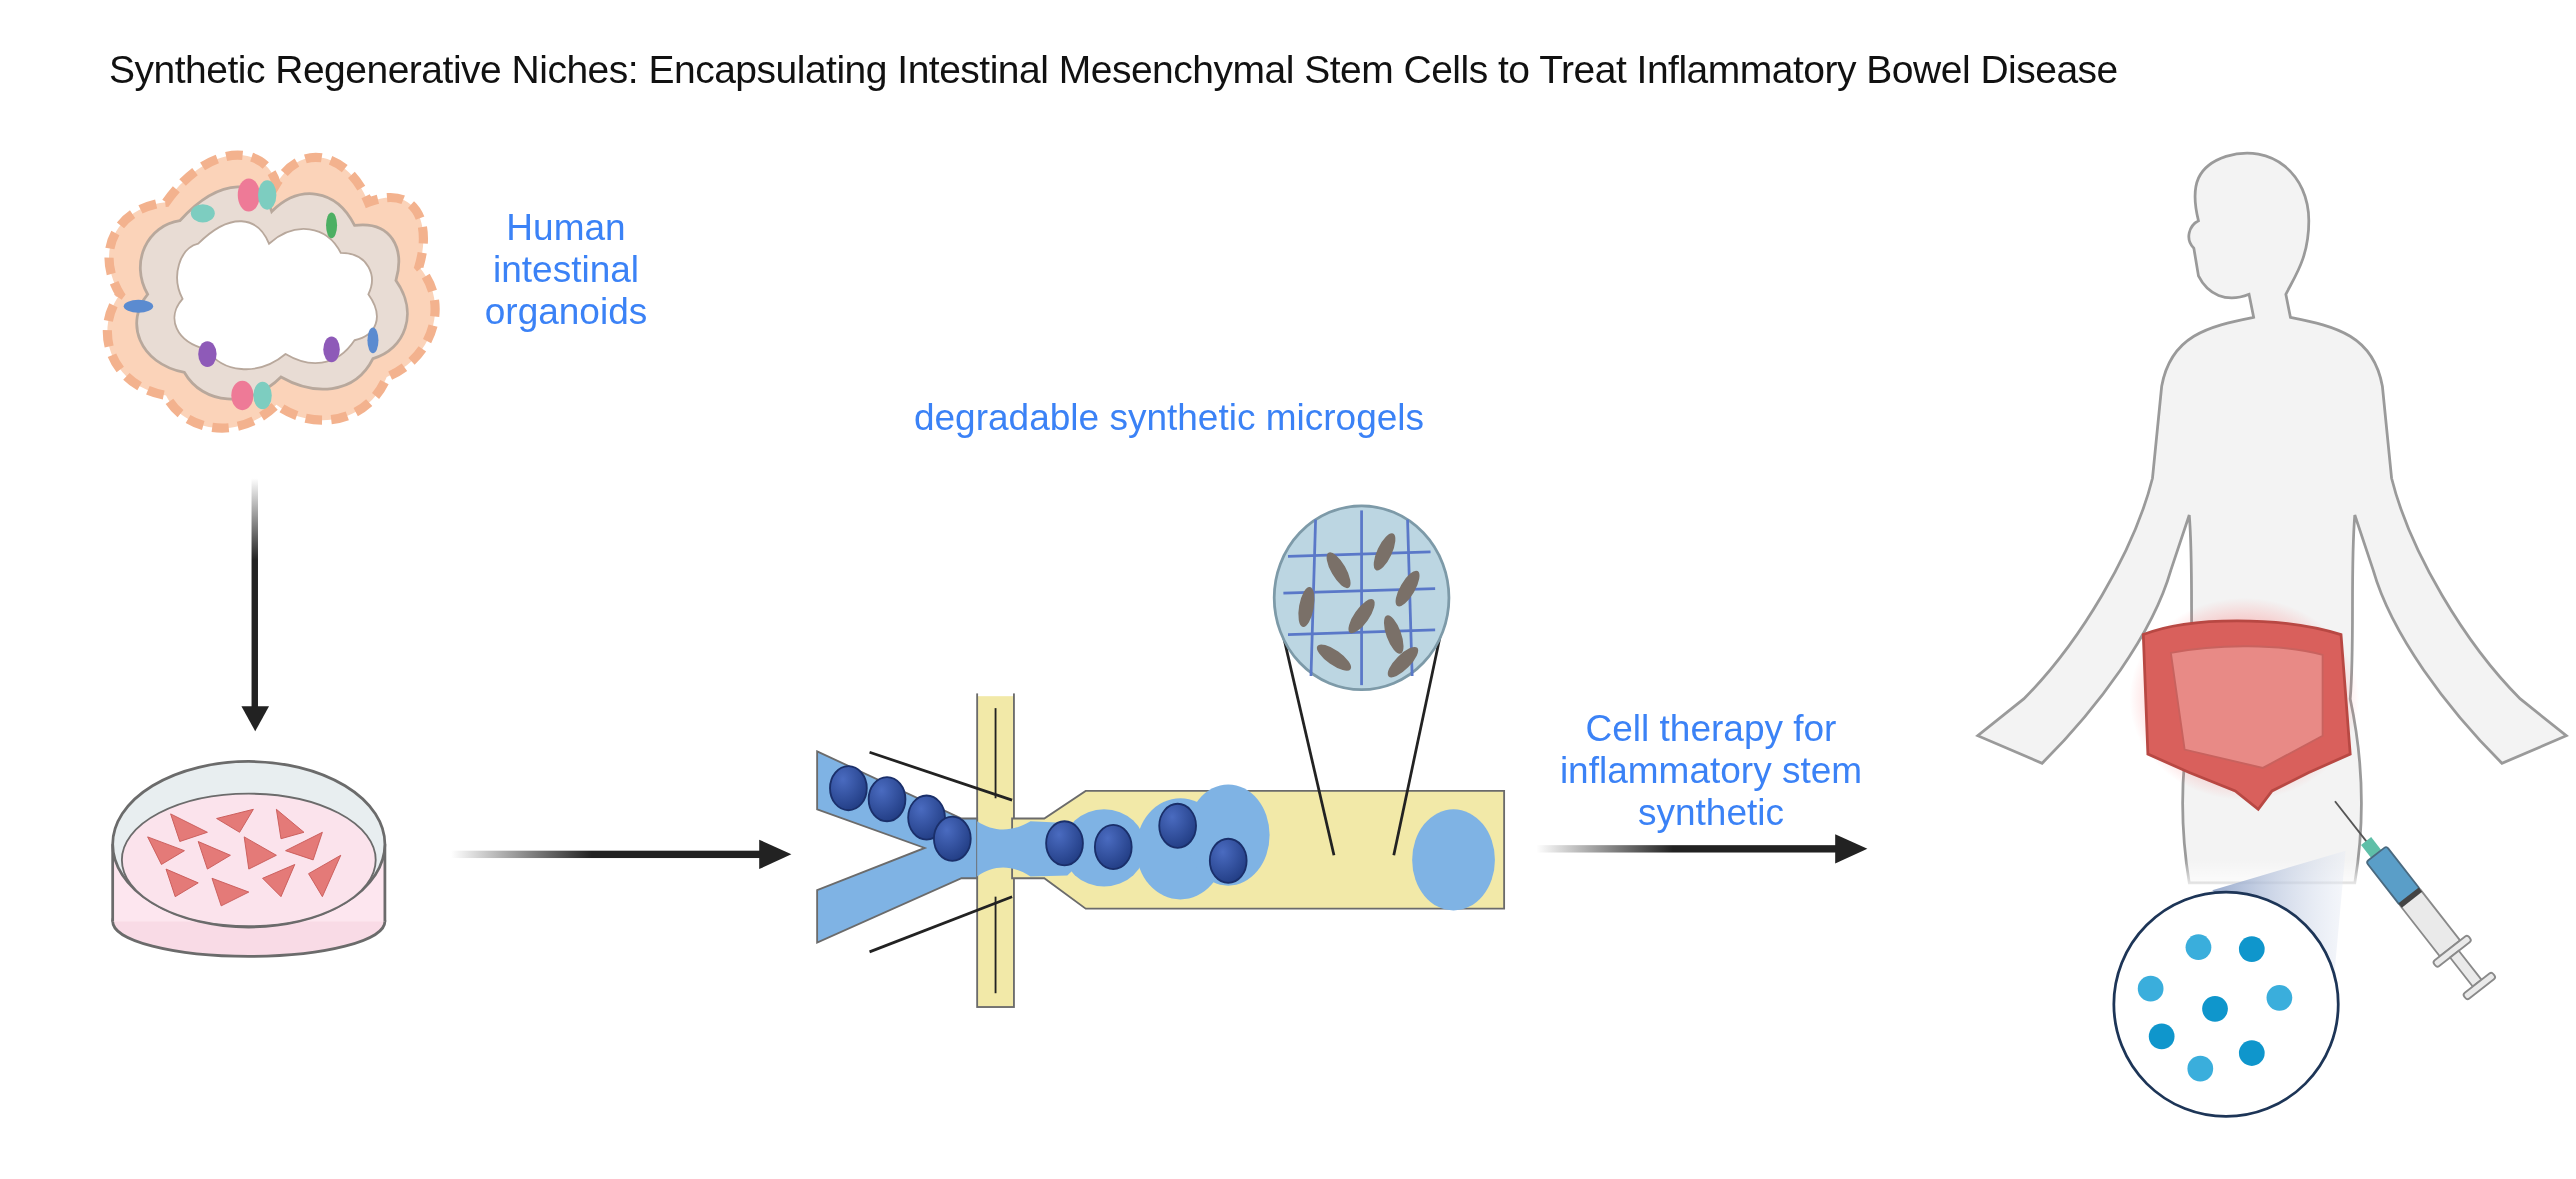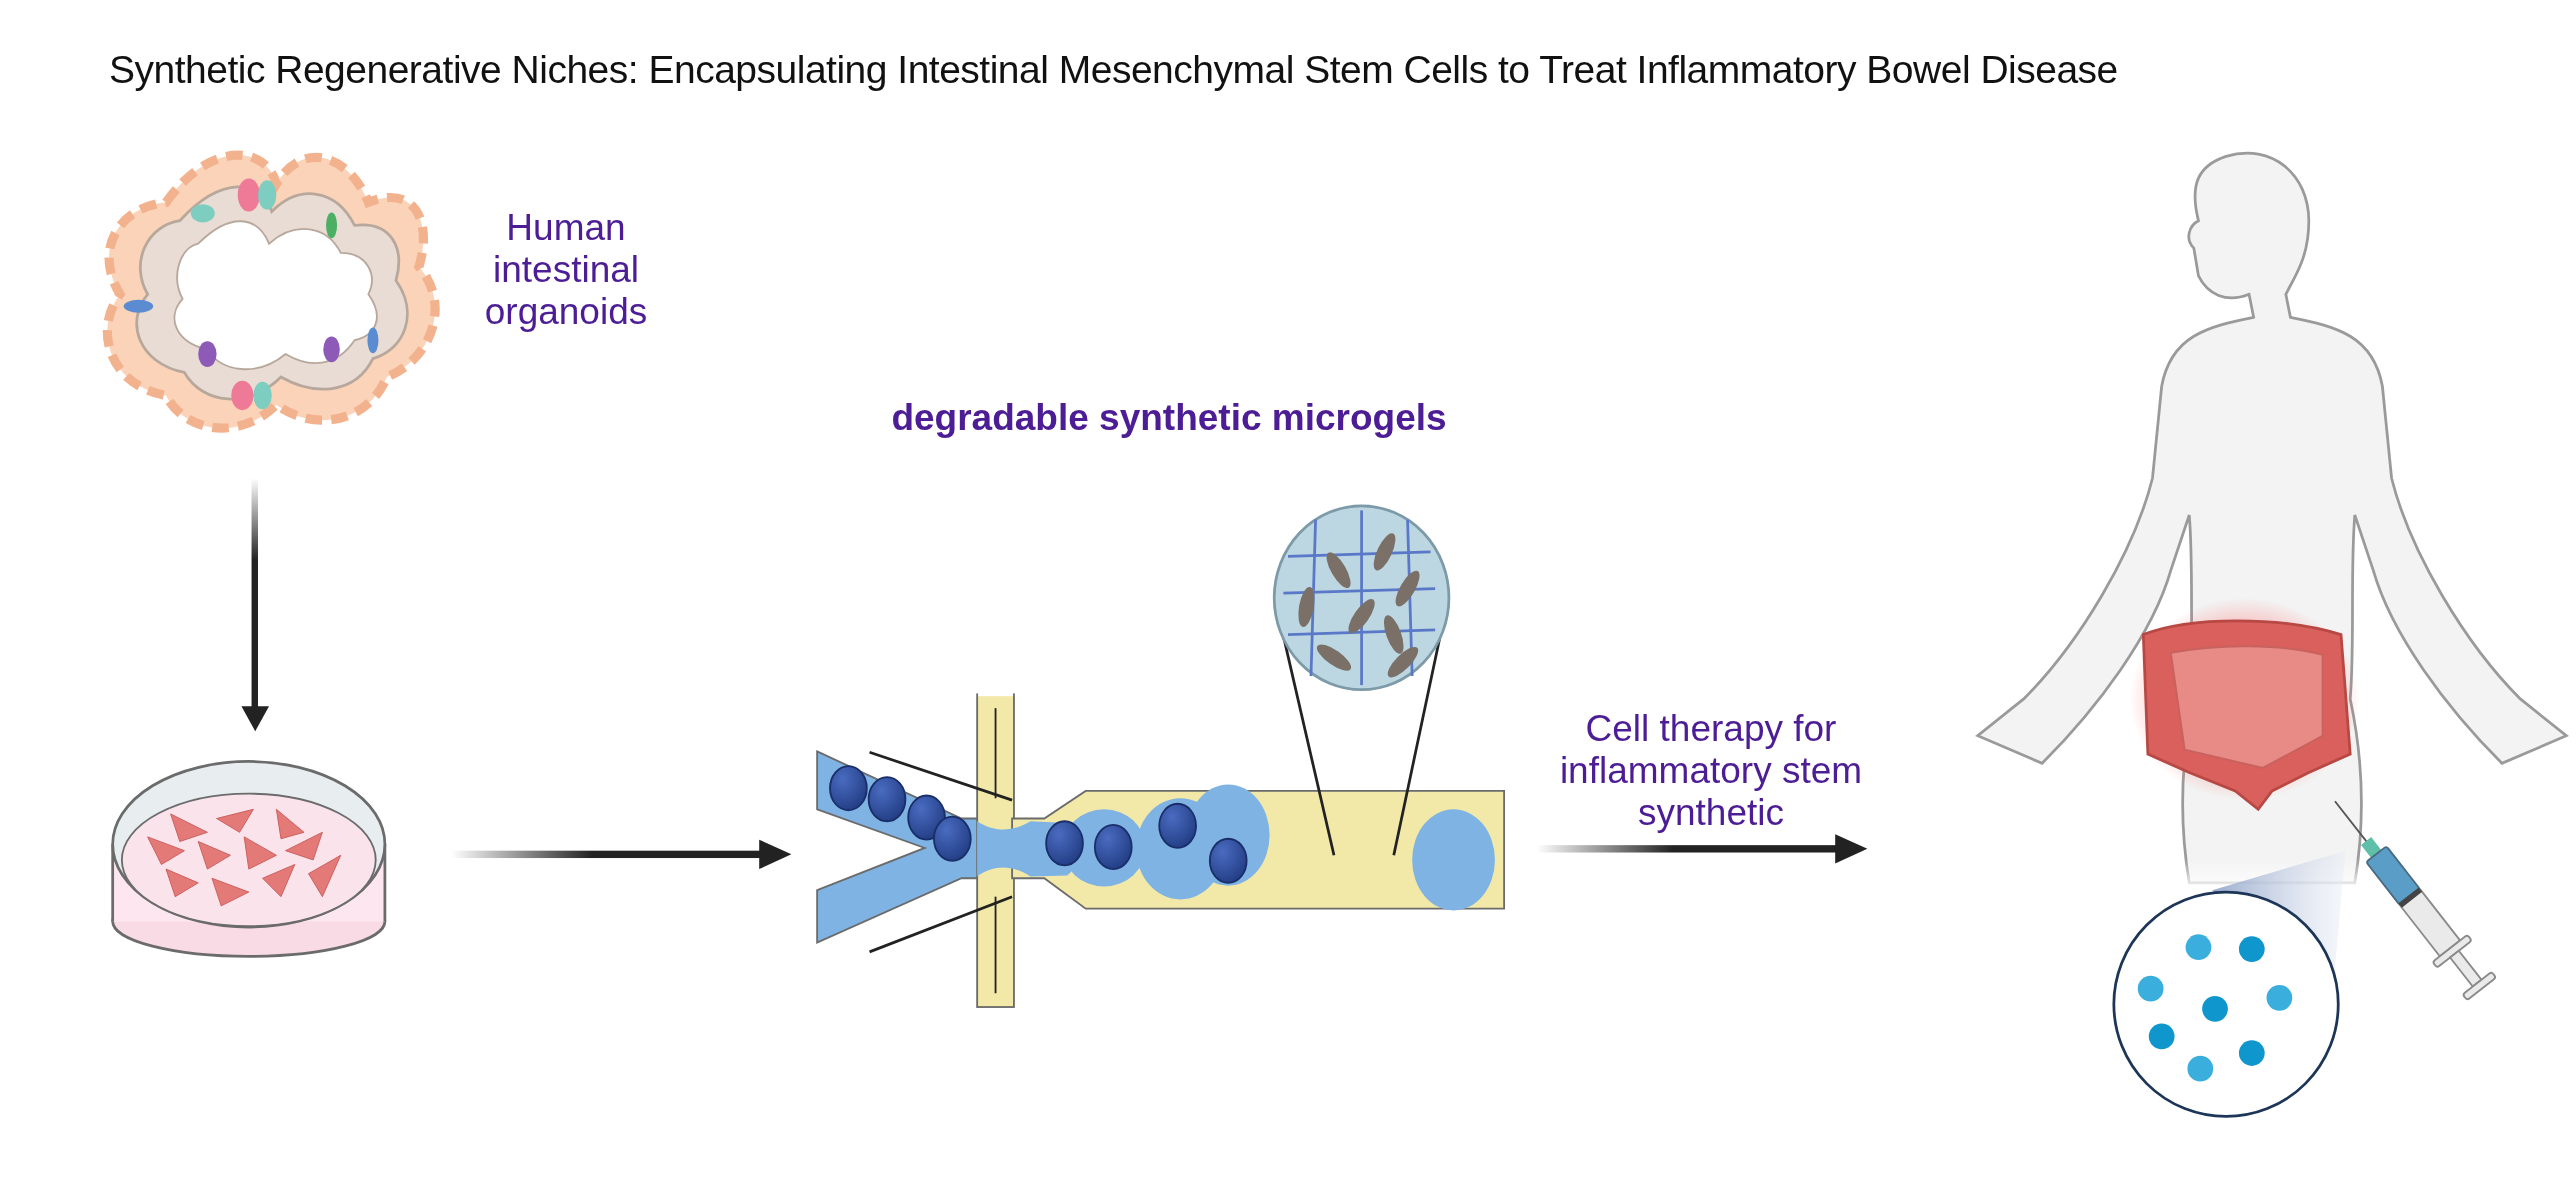--- a/index.html
+++ b/index.html
@@ -1,19 +1,19 @@
 <!DOCTYPE html>
 <html style="font-size:14.7px"><head>
 <meta charset="utf-8">
 <style>
   html, body { margin:0; padding:0; background:#ffffff; }
   body { width:2576px; height:1179px; position:relative; overflow:hidden; font-family:"Liberation Sans", sans-serif; color:#111; }
   .title { position:absolute; left:109px; top:48px; font-size:39px; font-weight:400; letter-spacing:-0.5px; white-space:nowrap; }
-  .label { position:absolute; font-size:37px; line-height:42px; text-align:center; color:#4c1d95; }
-  .label b { font-weight:700;text-align:center; }
+  .label { position:absolute; font-size:37px; line-height:42px; text-align:center; color:#3b82f6; }
+  .label b { font-weight:400;text-align:center; }
   svg { position:absolute; left:0; top:0; }
 </style>
 </head>
 <body>
 
 <div class="title">Synthetic Regenerative Niches: Encapsulating Intestinal Mesenchymal Stem Cells to Treat Inflammatory Bowel Disease</div>
 
 <div class="label" style="left:465px; top:207px; width:202px;">
   <div>Human</div>
   <div>intestinal</div>

